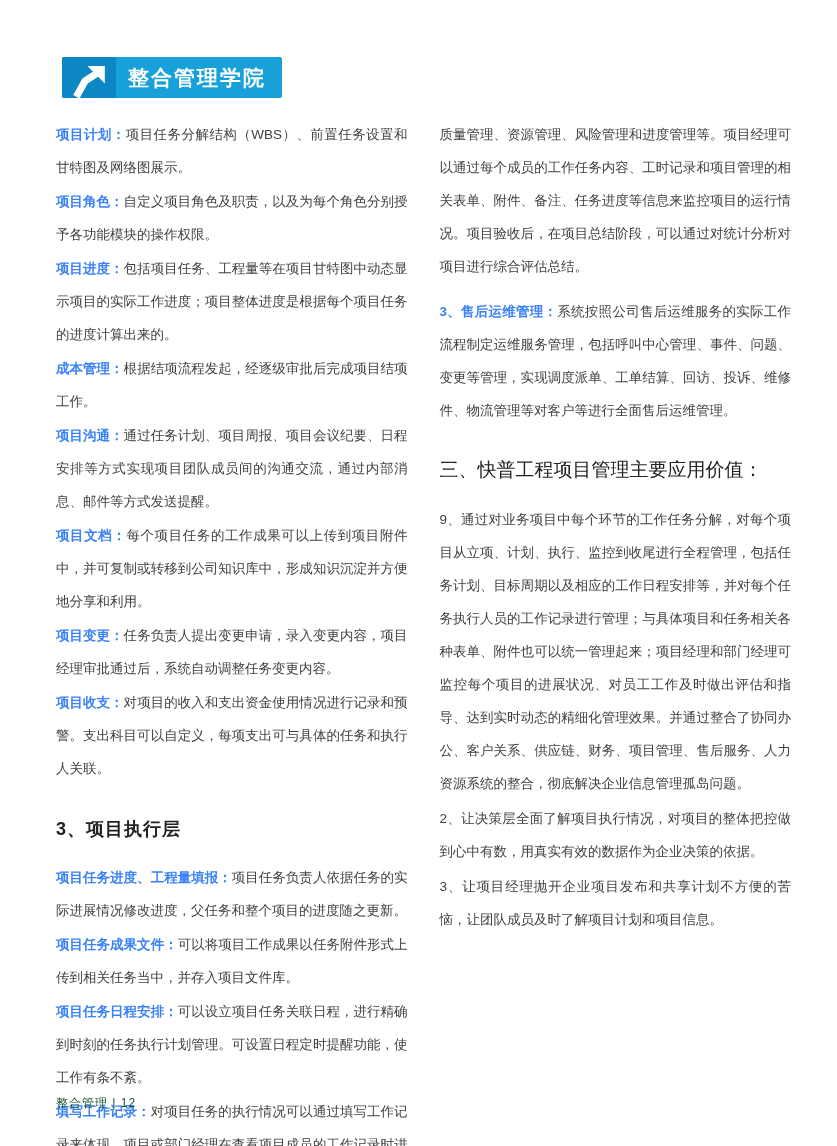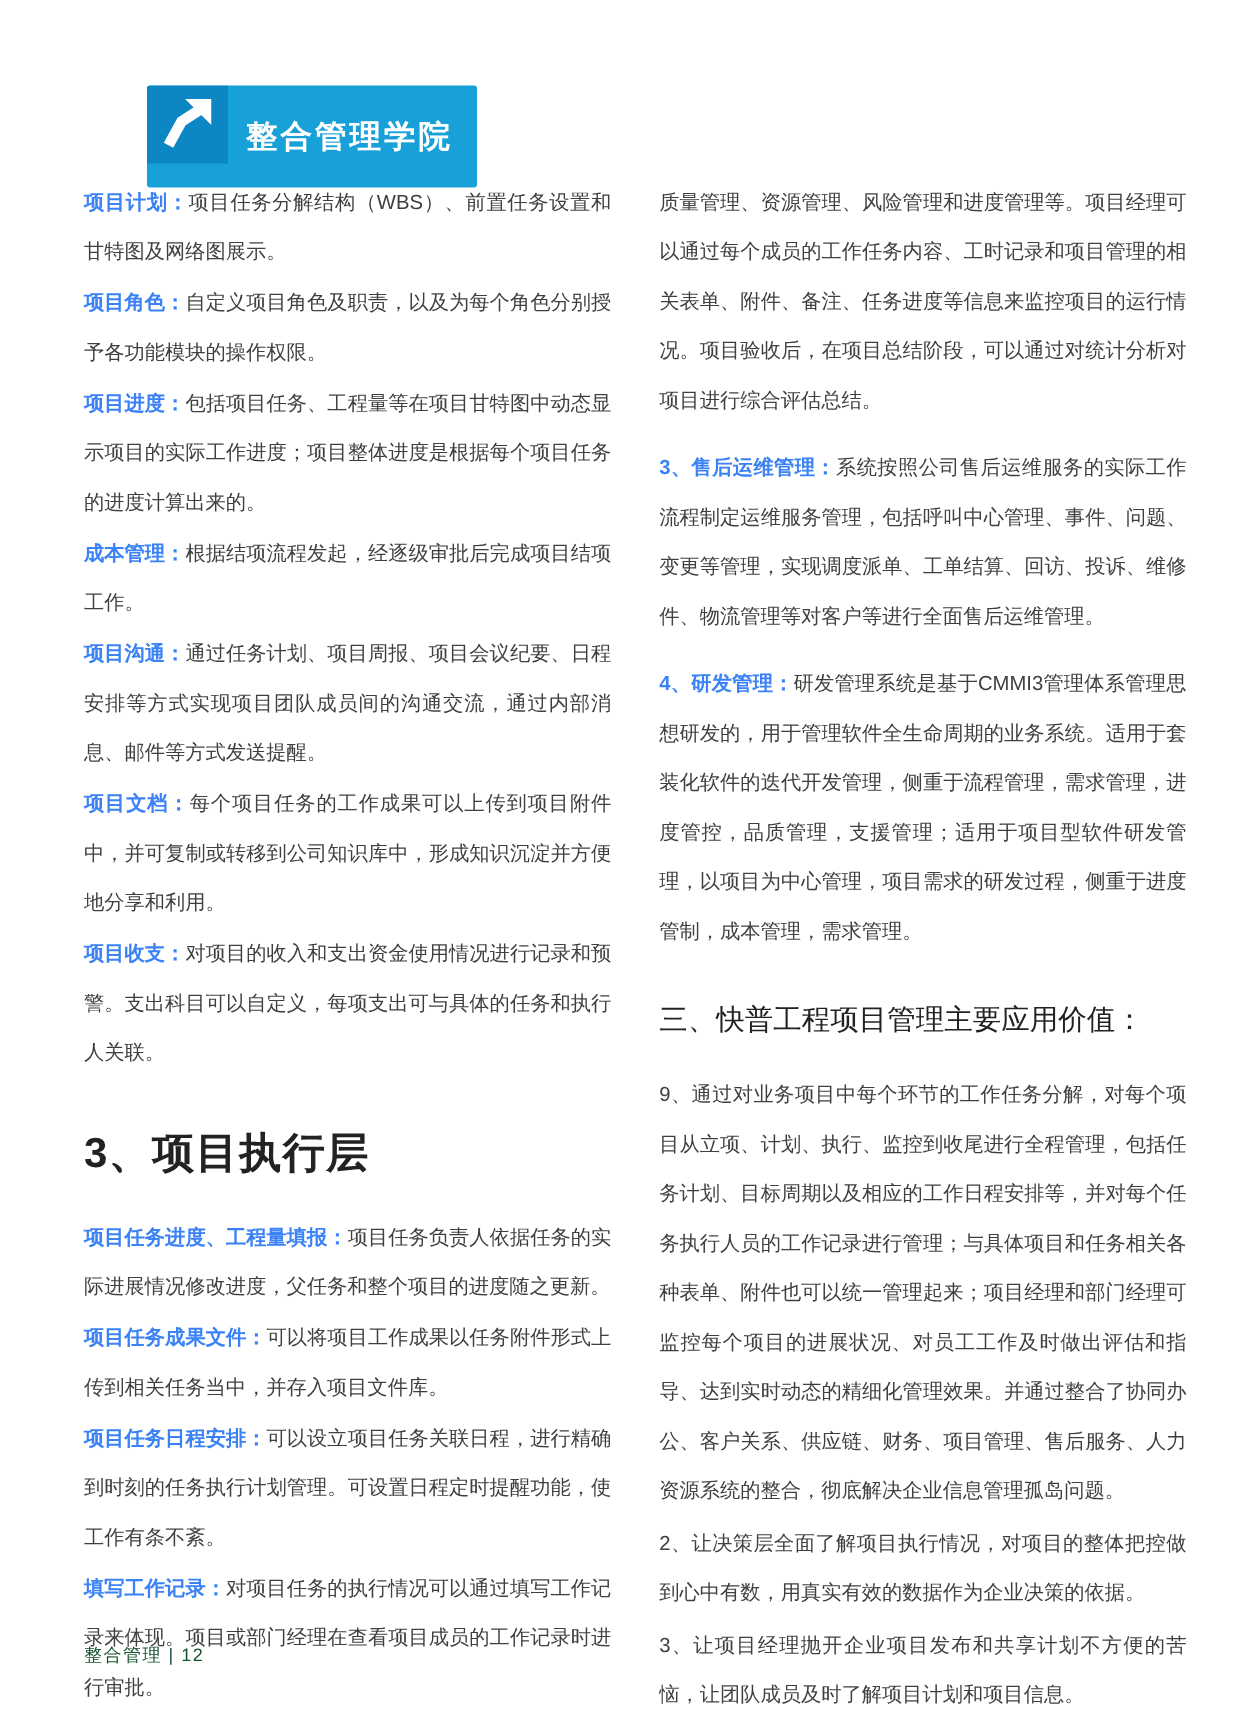--- a/index.html
+++ b/index.html
@@ -14,27 +14,26 @@
     position: absolute;
     inset: 0;
     display: flex;
     flex-direction: column;
   }
   
   .banner {
     position: absolute;
     left: 62px;
     top: 57px;
-    height: 68px;
+    height: 41px;
     display: flex;
     align-items: stretch;
     background: #18a0d8;
     border-radius: 2px;
     overflow: hidden;
-    margin-left: 36px;
   }
   .banner .logo-box {
     width: 54px;
     height: 52px;
     background: #0d86c4;
     display: flex;
     align-items: center;
     justify-content: center;
     flex: 0 0 auto;
   }
@@ -67,21 +66,21 @@
     text-align: justify;
     margin-bottom: 1px;
   }
   .para b {
     color: #3b82f6;
     font-weight: bold;
   }
   .gap-sm { margin-top: 12px; }
 
   h2.sec {
-    font-size: 28px;
+    font-size: 18px;
     font-weight: bold;
     color: #222222;
     margin: 32px 0 20px 0;
     letter-spacing: 1px;
     white-space: nowrap;
   }
   h1.sec-big {
     font-size: 19px;
     font-weight: normal;
     color: #222222;
@@ -121,37 +120,37 @@
   <div class="content">
 
     <div class="col">
 
       <p class="para"><b>项目计划：</b><span>项目任务分解结构（WBS）、前置任务设置和甘特图及网络图展示。</span></p>
       <p class="para"><b>项目角色：</b><span>自定义项目角色及职责，以及为每个角色分别授予各功能模块的操作权限。</span></p>
       <p class="para"><b>项目进度：</b><span>包括项目任务、工程量等在项目甘特图中动态显示项目的实际工作进度；项目整体进度是根据每个项目任务的进度计算出来的。</span></p>
       <p class="para"><b>成本管理：</b><span>根据结项流程发起，经逐级审批后完成项目结项工作。</span></p>
       <p class="para"><b>项目沟通：</b><span>通过任务计划、项目周报、项目会议纪要、日程安排等方式实现项目团队成员间的沟通交流，通过内部消息、邮件等方式发送提醒。</span></p>
       <p class="para"><b>项目文档：</b><span>每个项目任务的工作成果可以上传到项目附件中，并可复制或转移到公司知识库中，形成知识沉淀并方便地分享和利用。</span></p>
+      <p class="para"><b>项目变更：</b><span>任务负责人提出变更申请，录入变更内容，项目经理审批通过后，系统自动调整任务变更内容。</span></p>
       <p class="para"><b>项目收支：</b><span>对项目的收入和支出资金使用情况进行记录和预警。支出科目可以自定义，每项支出可与具体的任务和执行人关联。</span></p>
 
       <h2 class="sec">3、项目执行层</h2>
 
       <p class="para"><b>项目任务进度、工程量填报：</b><span>项目任务负责人依据任务的实际进展情况修改进度，父任务和整个项目的进度随之更新。</span></p>
       <p class="para"><b>项目任务成果文件：</b><span>可以将项目工作成果以任务附件形式上传到相关任务当中，并存入项目文件库。</span></p>
       <p class="para"><b>项目任务日程安排：</b><span>可以设立项目任务关联日程，进行精确到时刻的任务执行计划管理。可设置日程定时提醒功能，使工作有条不紊。</span></p>
       <p class="para"><b>填写工作记录：</b><span>对项目任务的执行情况可以通过填写工作记录来体现。项目或部门经理在查看项目成员的工作记录时进行审批。</span></p>
 
     </div>
 
     <div class="col">
 
       <p class="para">质量管理、资源管理、风险管理和进度管理等。项目经理可以通过每个成员的工作任务内容、工时记录和项目管理的相关表单、附件、备注、任务进度等信息来监控项目的运行情况。项目验收后，在项目总结阶段，可以通过对统计分析对项目进行综合评估总结。</p>
 
       <p class="para gap-sm"><b>3、售后运维管理：</b><span>系统按照公司售后运维服务的实际工作流程制定运维服务管理，包括呼叫中心管理、事件、问题、变更等管理，实现调度派单、工单结算、回访、投诉、维修件、物流管理等对客户等进行全面售后运维管理。</span></p>
-      <p class="para gap-sm"><b>4、研发管理：</b><span>研发管理系统是基于CMMI3管理体系管理思想研发的，用于管理软件全生命周期的业务系统。适用于套装化软件的迭代开发管理，侧重于流程管理，需求管理，进度管控，品质管理，支援管理；适用于项目型软件研发管理，以项目为中心管理，项目需求的研发过程，侧重于进度管制，成本管理，需求管理。</span></p>
 
       <h1 class="sec-big">三、快普工程项目管理主要应用价值：</h1>
 
       <div class="values">
         <p class="para">9、通过对业务项目中每个环节的工作任务分解，对每个项目从立项、计划、执行、监控到收尾进行全程管理，包括任务计划、目标周期以及相应的工作日程安排等，并对每个任务执行人员的工作记录进行管理；与具体项目和任务相关各种表单、附件也可以统一管理起来；项目经理和部门经理可监控每个项目的进展状况、对员工工作及时做出评估和指导、达到实时动态的精细化管理效果。并通过整合了协同办公、客户关系、供应链、财务、项目管理、售后服务、人力资源系统的整合，彻底解决企业信息管理孤岛问题。</p>
         <p class="para">2、让决策层全面了解项目执行情况，对项目的整体把控做到心中有数，用真实有效的数据作为企业决策的依据。</p>
         <p class="para">3、让项目经理抛开企业项目发布和共享计划不方便的苦恼，让团队成员及时了解项目计划和项目信息。</p>
 
       </div>
 

